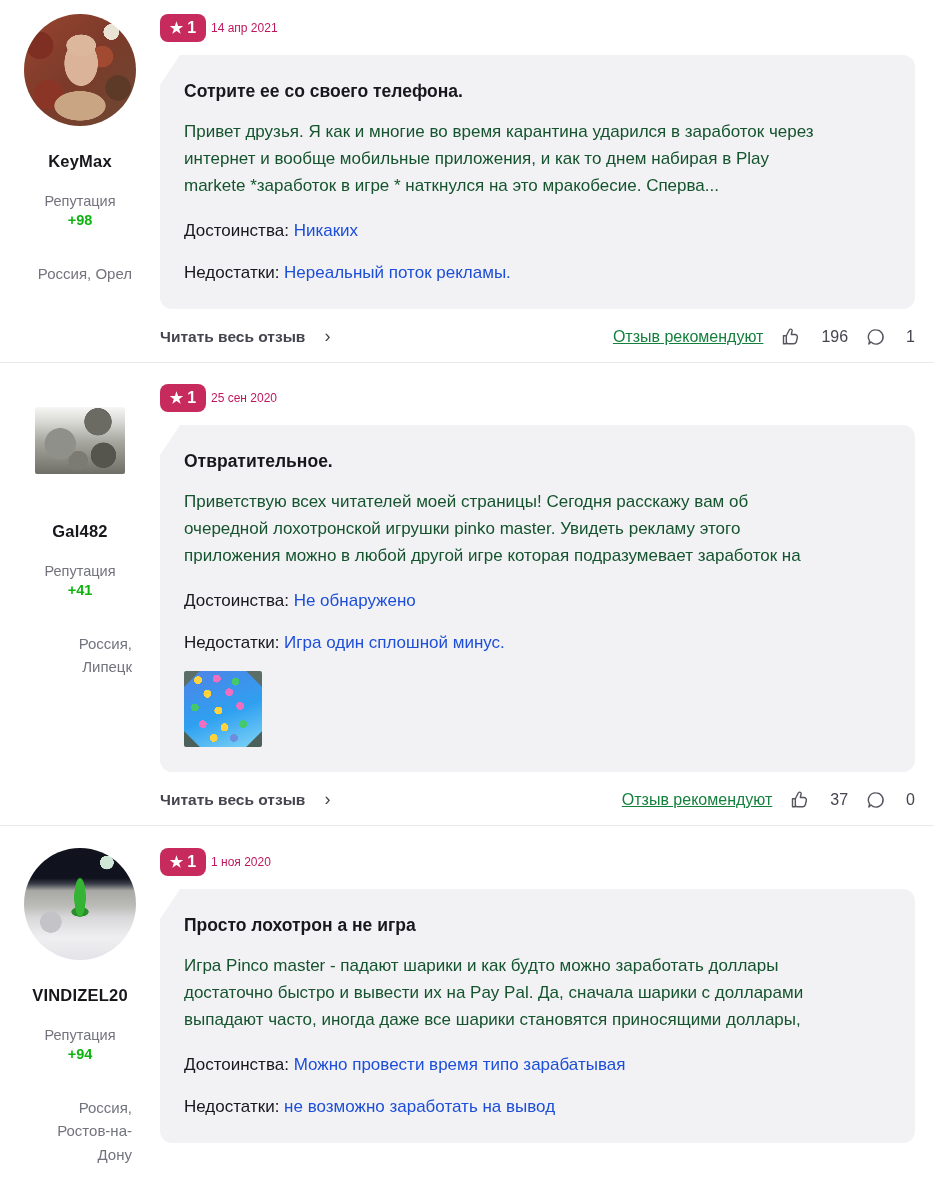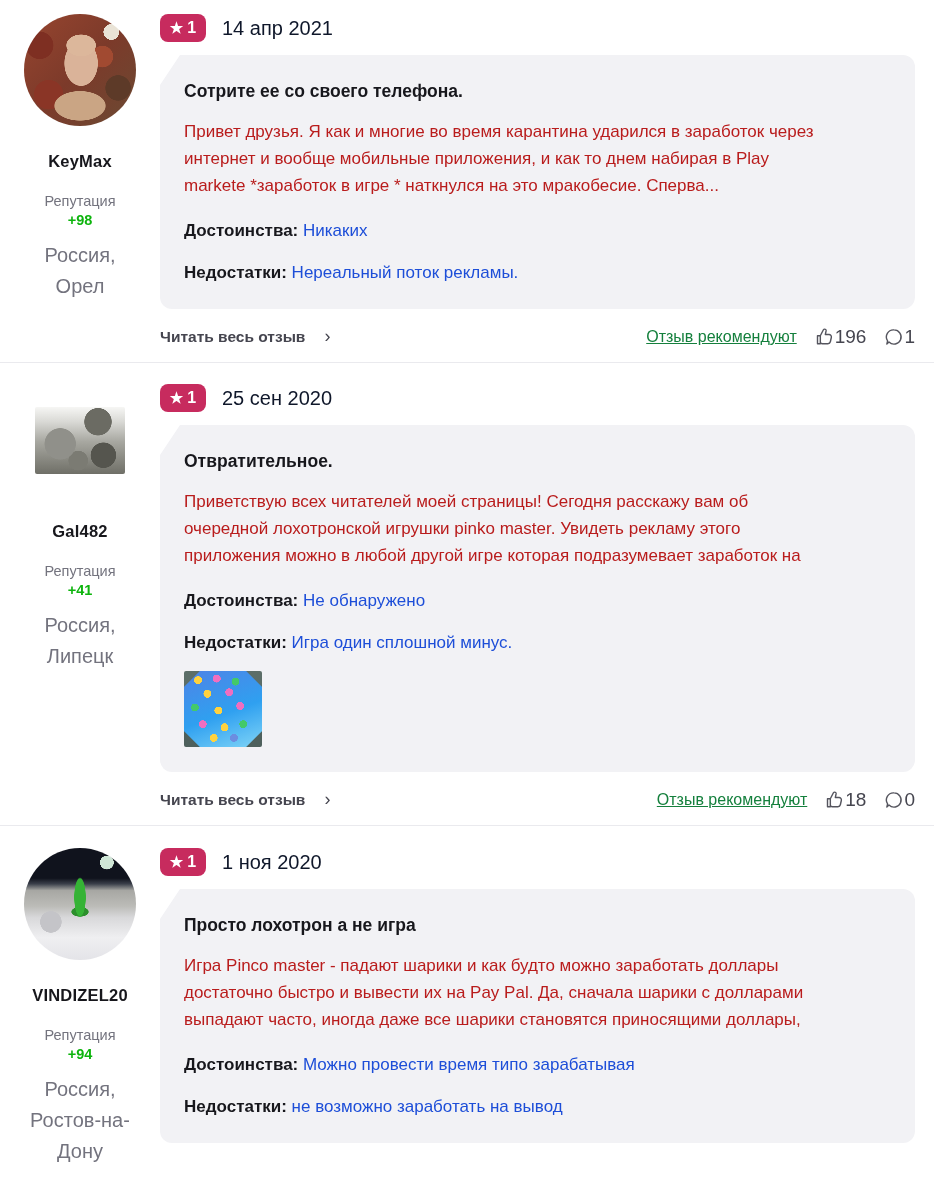--- a/index.html
+++ b/index.html
@@ -44,45 +44,45 @@
     background:
       radial-gradient(circle 7px at 74% 13%, #cfe6d6 96%, transparent),
       radial-gradient(ellipse 6px 20px at 50% 44%, #35b335 92%, transparent),
       radial-gradient(ellipse 9px 5px at 50% 57%, #2c8f2c 92%, transparent),
       radial-gradient(circle 11px at 24% 66%, #c4c4c8 96%, transparent),
       linear-gradient(180deg,#10131d 0%,#10131d 27%,#3a3f4a 32%,#a7a7a3 38%,#bcbcb8 52%,#d8d8da 62%,#efeff1 80%,#e4e4e8 100%);
   }
   .username { font-size:16.5px; font-weight:bold; letter-spacing:.2px; margin-top:26px; color:#17171c; }
   .rep-label { margin-top:22px; font-size:14.5px; color:#73737e; }
   .rep-value { margin-top:3px; font-size:14.5px; font-weight:bold; }
-  .location { margin-top:12px; font-size:20px; color:#73737e; line-height:1.55; padding:0 8px; }
+  .location { margin-top:34px; font-size:15px; color:#73737e; line-height:1.55; padding:0 8px;text-align:right; }
 
   
   .right-col { flex:1; margin-right:19px; }
   .head-row { display:flex; align-items:center; height:28px; }
   .rating-badge {
     min-width:46px; height:28px; border-radius:8px;
     display:inline-flex; align-items:center; justify-content:center; gap:4px;
     color:#ffffff; font-weight:bold; font-size:16px; padding:0 9px;
   }
   .rating-badge .star { font-size:15px; line-height:1; transform:translateY(-1px); }
-  .date { margin-left:16px; font-size:20px; color:#0f172a; }
+  .date { margin-left:5px; font-size:12px; color:#be185d; }
 
   .bubble {
     position:relative; background:#f2f2f5; border-radius:12px;
     margin-top:13px; padding:26px 24px 25px 24px;
   }
   .bubble::before {
     content:""; position:absolute; top:0; left:0; width:20px; height:30px;
     background:#ffffff; clip-path:polygon(0 0,100% 0,0 100%);
   }
   .title { font-size:17.5px; font-weight:bold; color:#17171c; margin-bottom:16px; }
-  .body-text { font-size:17px; color:#b91c1c; line-height:27px; margin-bottom:21px; }
+  .body-text { font-size:17px; color:#14532d; line-height:27px; margin-bottom:21px; }
   .proscons { font-size:17px; line-height:22px; margin-top:20px; }
-  .proscons .pc-label { font-weight:bold; color:#17171c; }
+  .proscons .pc-label { font-weight:normal; color:#17171c; }
   .proscons .pc-value { color:#1d4ed8; }
 
   .thumb {
     margin-top:17px; width:78px; height:76px; border-radius:2px; cursor:pointer;
     background:
       linear-gradient(135deg,#5c6e68 11px,transparent 11.5px),
       linear-gradient(225deg,#5c6e68 11px,transparent 11.5px),
       linear-gradient(45deg,#4e605c 11px,transparent 11.5px),
       linear-gradient(315deg,#4e605c 11px,transparent 11.5px),
       radial-gradient(circle 4px at 18% 12%, #ffd23e 96%, transparent),
@@ -99,21 +99,21 @@
       radial-gradient(circle 4px at 38% 88%, #ffd23e 96%, transparent),
       radial-gradient(circle 4px at 64% 88%, #6c8de0 96%, transparent),
       linear-gradient(160deg,#4f83e6 0%,#2fa0f0 55%,#7fd4f7 100%);
   }
 
   .foot-row { display:flex; align-items:center; justify-content:space-between; margin-top:15px; height:26px; }
   .read-more { display:inline-flex; align-items:center; gap:19px; font-size:15.5px; font-weight:bold; color:#45454f; cursor:pointer; text-decoration:none; }
   .read-more .chev { font-size:18px; font-weight:normal; color:#45454f; transform:translateY(-1px); }
   .foot-right { display:flex; align-items:center; gap:18px; }
   .recommend { font-size:16px; color:#15803d;text-decoration:underline; }
-  .count-group { display:inline-flex; align-items:center; gap:0; font-size:19px; color:#45454f; cursor:pointer; }
+  .count-group { display:inline-flex; align-items:center; gap:20px; font-size:16px; color:#45454f; cursor:pointer; }
   .count-group svg { display:block; }
 </style>
 </head>
 <body>
 
 <div class="review r1">
   <div class="left-col">
     <div class="avatar-box">
         <div class="avatar avatar-keymax"></div>
       </div>
@@ -212,21 +212,21 @@
         <span class="chev">›</span>
       </a>
       <div class="foot-right">
         <span class="recommend">Отзыв рекомендуют</span>
         <span class="count-group">
           <span>
               <svg width="20" height="20" viewBox="0 0 24 24" fill="none" stroke="#55555e" stroke-width="1.7" stroke-linejoin="round">
                 <path d="M3 10.5h3.4v9.5H3zM6.4 18.8c.7.7 1.6 1.2 2.6 1.2h6.5c1.4 0 2.6-1 2.9-2.3l1.2-5.1c.4-1.8-.9-3.6-2.8-3.6h-4.4l.9-4.3c.2-1.1-.6-2.2-1.8-2.2-.6 0-1.1.3-1.4.8l-3.7 7.2H6.4"></path>
               </svg>
             </span>
-          <span>18</span>
+          <span>37</span>
         </span>
         <span class="count-group">
           <span>
               <svg width="20" height="20" viewBox="0 0 24 24" fill="none" stroke="#55555e" stroke-width="1.7" stroke-linejoin="round">
                 <path d="M12 3.5a8.5 8.5 0 1 1-6 14.5l-2.6 2.5.9-3.8A8.5 8.5 0 0 1 12 3.5z"></path>
               </svg>
             </span>
           <span>0</span>
         </span>
       </div>

